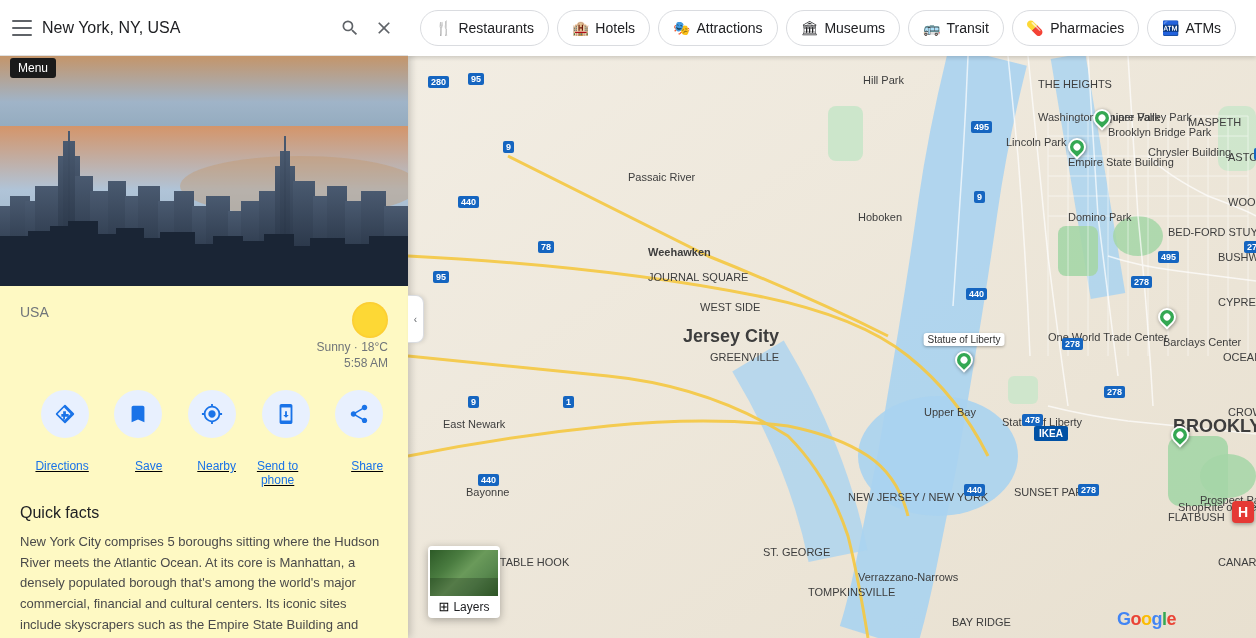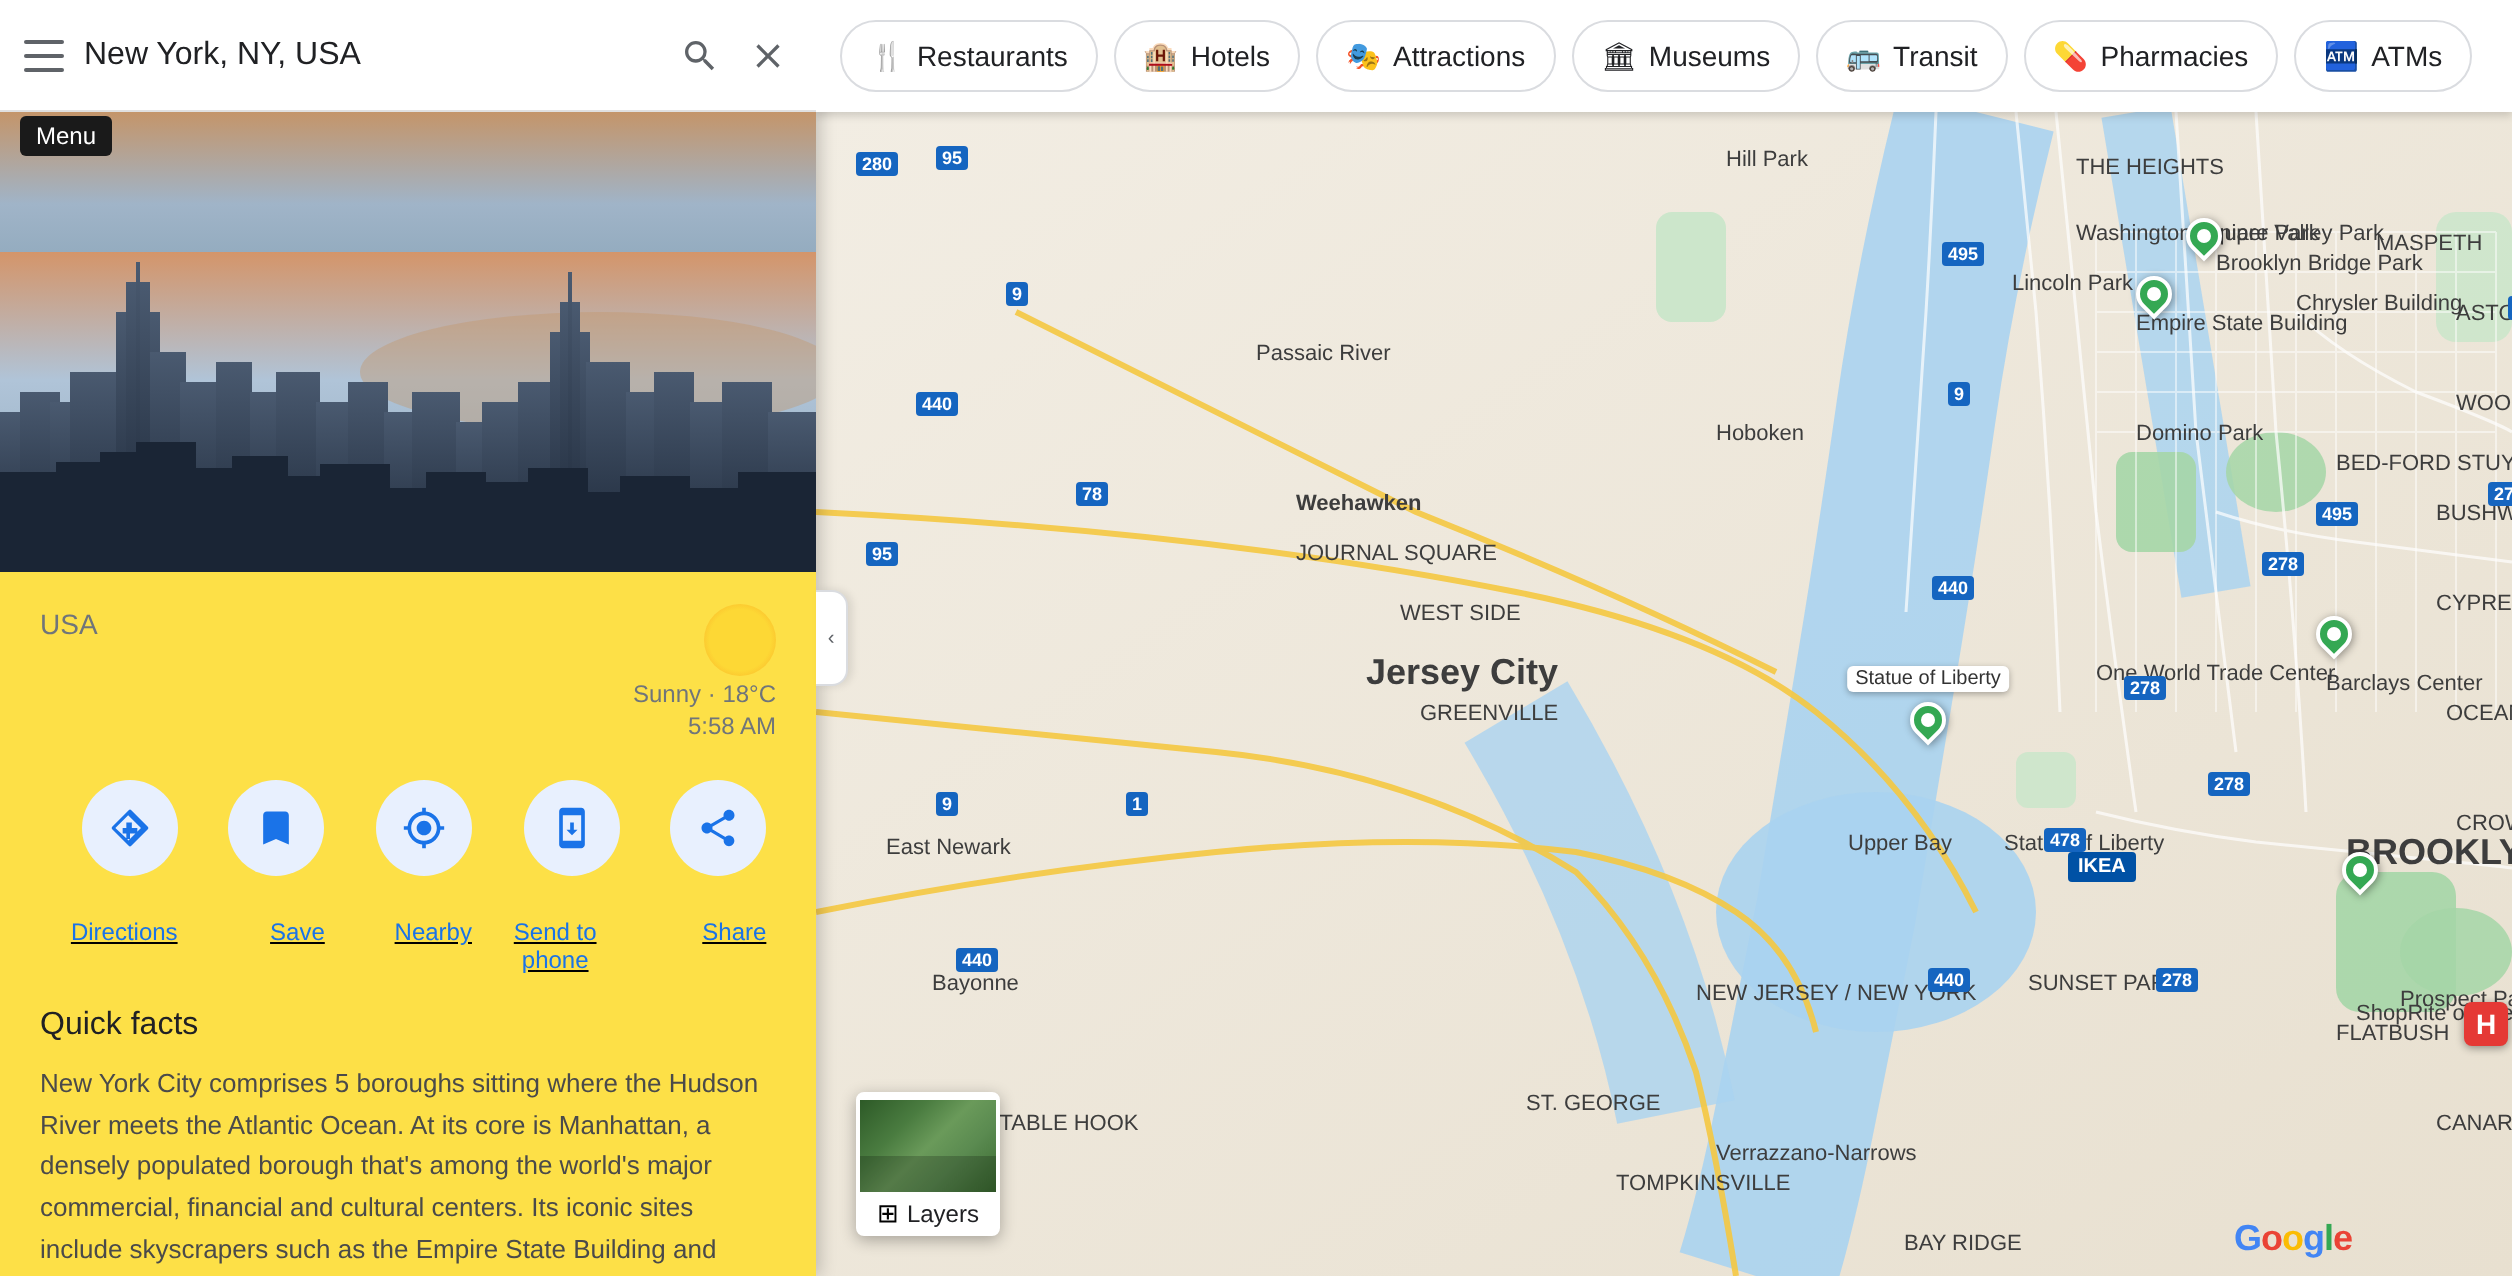--- a/index.html
+++ b/index.html
@@ -2,21 +2,21 @@
 <html><head>
   <meta charset="utf-8">
   <style>
     * { margin: 0; padding: 0; box-sizing: border-box; }
     body { width: 1256px; height: 638px; overflow: hidden; font-family: 'Arial', sans-serif; display: flex; }
 
     
     #left-panel {
       width: 408px;
       height: 638px;
-      background: #fde047;
+      background: #fef9c3;
       display: flex;
       flex-direction: column;
       flex-shrink: 0;
       box-shadow: 2px 0 8px rgba(0,0,0,0.2);
       z-index: 10;
       position: relative;
     }
 
     
     .search-bar {
@@ -615,21 +615,21 @@
     <div class="place-label" style="left:240px;top:215px;">JOURNAL SQUARE</div>
     <div class="place-label" style="left:292px;top:245px;">WEST SIDE</div>
     <div class="place-label place-label-large" style="left:275px;top:270px;">Jersey City</div>
     <div class="place-label" style="left:302px;top:295px;">GREENVILLE</div>
     <div class="place-label" style="left:35px;top:362px;">East Newark</div>
     <div class="place-label" style="left:10px;top:430px;padding-left:48px;">Bayonne</div>
     <div class="place-label" style="left:60px;top:500px;">CONSTABLE HOOK</div>
     <div class="place-label" style="left:450px;top:155px;">Hoboken</div>
     <div class="place-label" style="left:355px;top:490px;">ST. GEORGE</div>
     <div class="place-label" style="left:400px;top:530px;">TOMPKINSVILLE</div>
-    <div class="place-label" style="left:480px;top:360px;padding-left:36px;">Upper Bay</div>
+    <div class="place-label" style="left:480px;top:350px;padding-left:36px;">Upper Bay</div>
     <div class="place-label" style="left:440px;top:435px;">NEW JERSEY / NEW YORK</div>
 
     <div class="place-label" style="left:598px;top:80px;">Lincoln Park</div>
     <div class="place-label" style="left:450px;top:515px;">Verrazzano-Narrows</div>
     <div class="place-label" style="left:544px;top:560px;">BAY RIDGE</div>
     <div class="place-label" style="left:606px;top:430px;">SUNSET PARK</div>
     <div class="place-label" style="left:640px;top:275px;">One World Trade Center</div>
     <div class="place-label" style="left:510px;top:260px;"></div>
     <div class="place-label" style="left:594px;top:360px;">Statue of Liberty</div>
     <div class="place-label" style="left:660px;top:100px;">Empire State Building</div>

